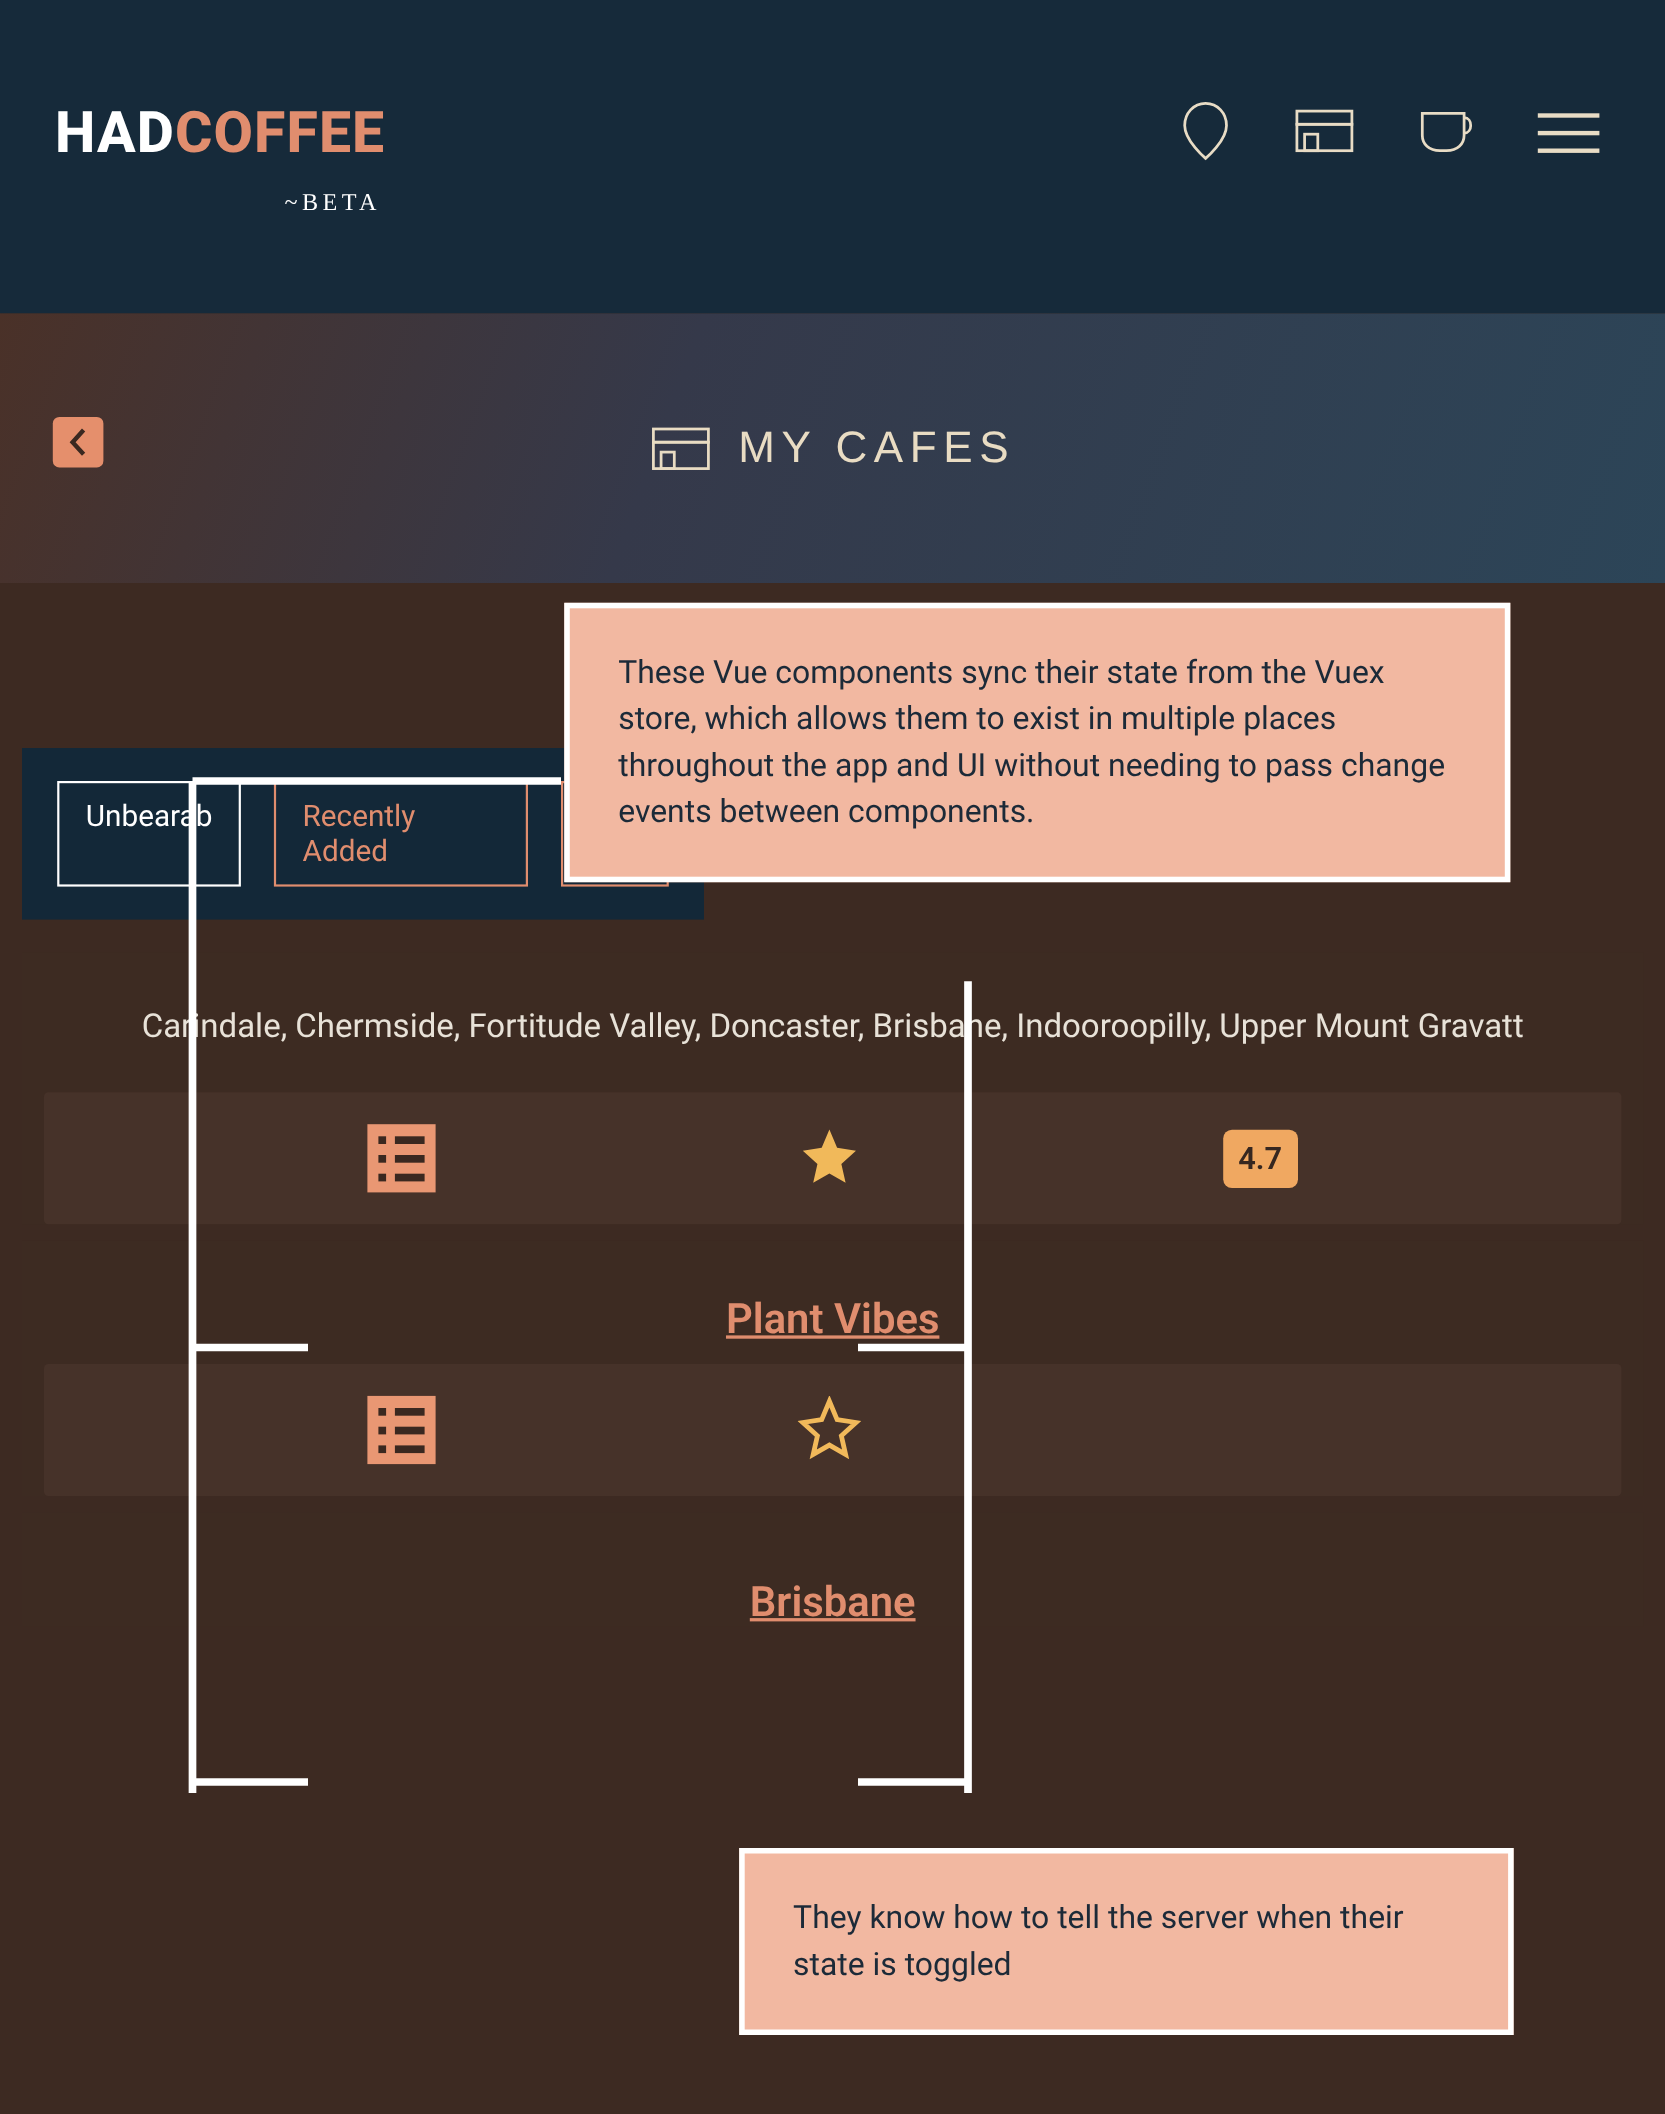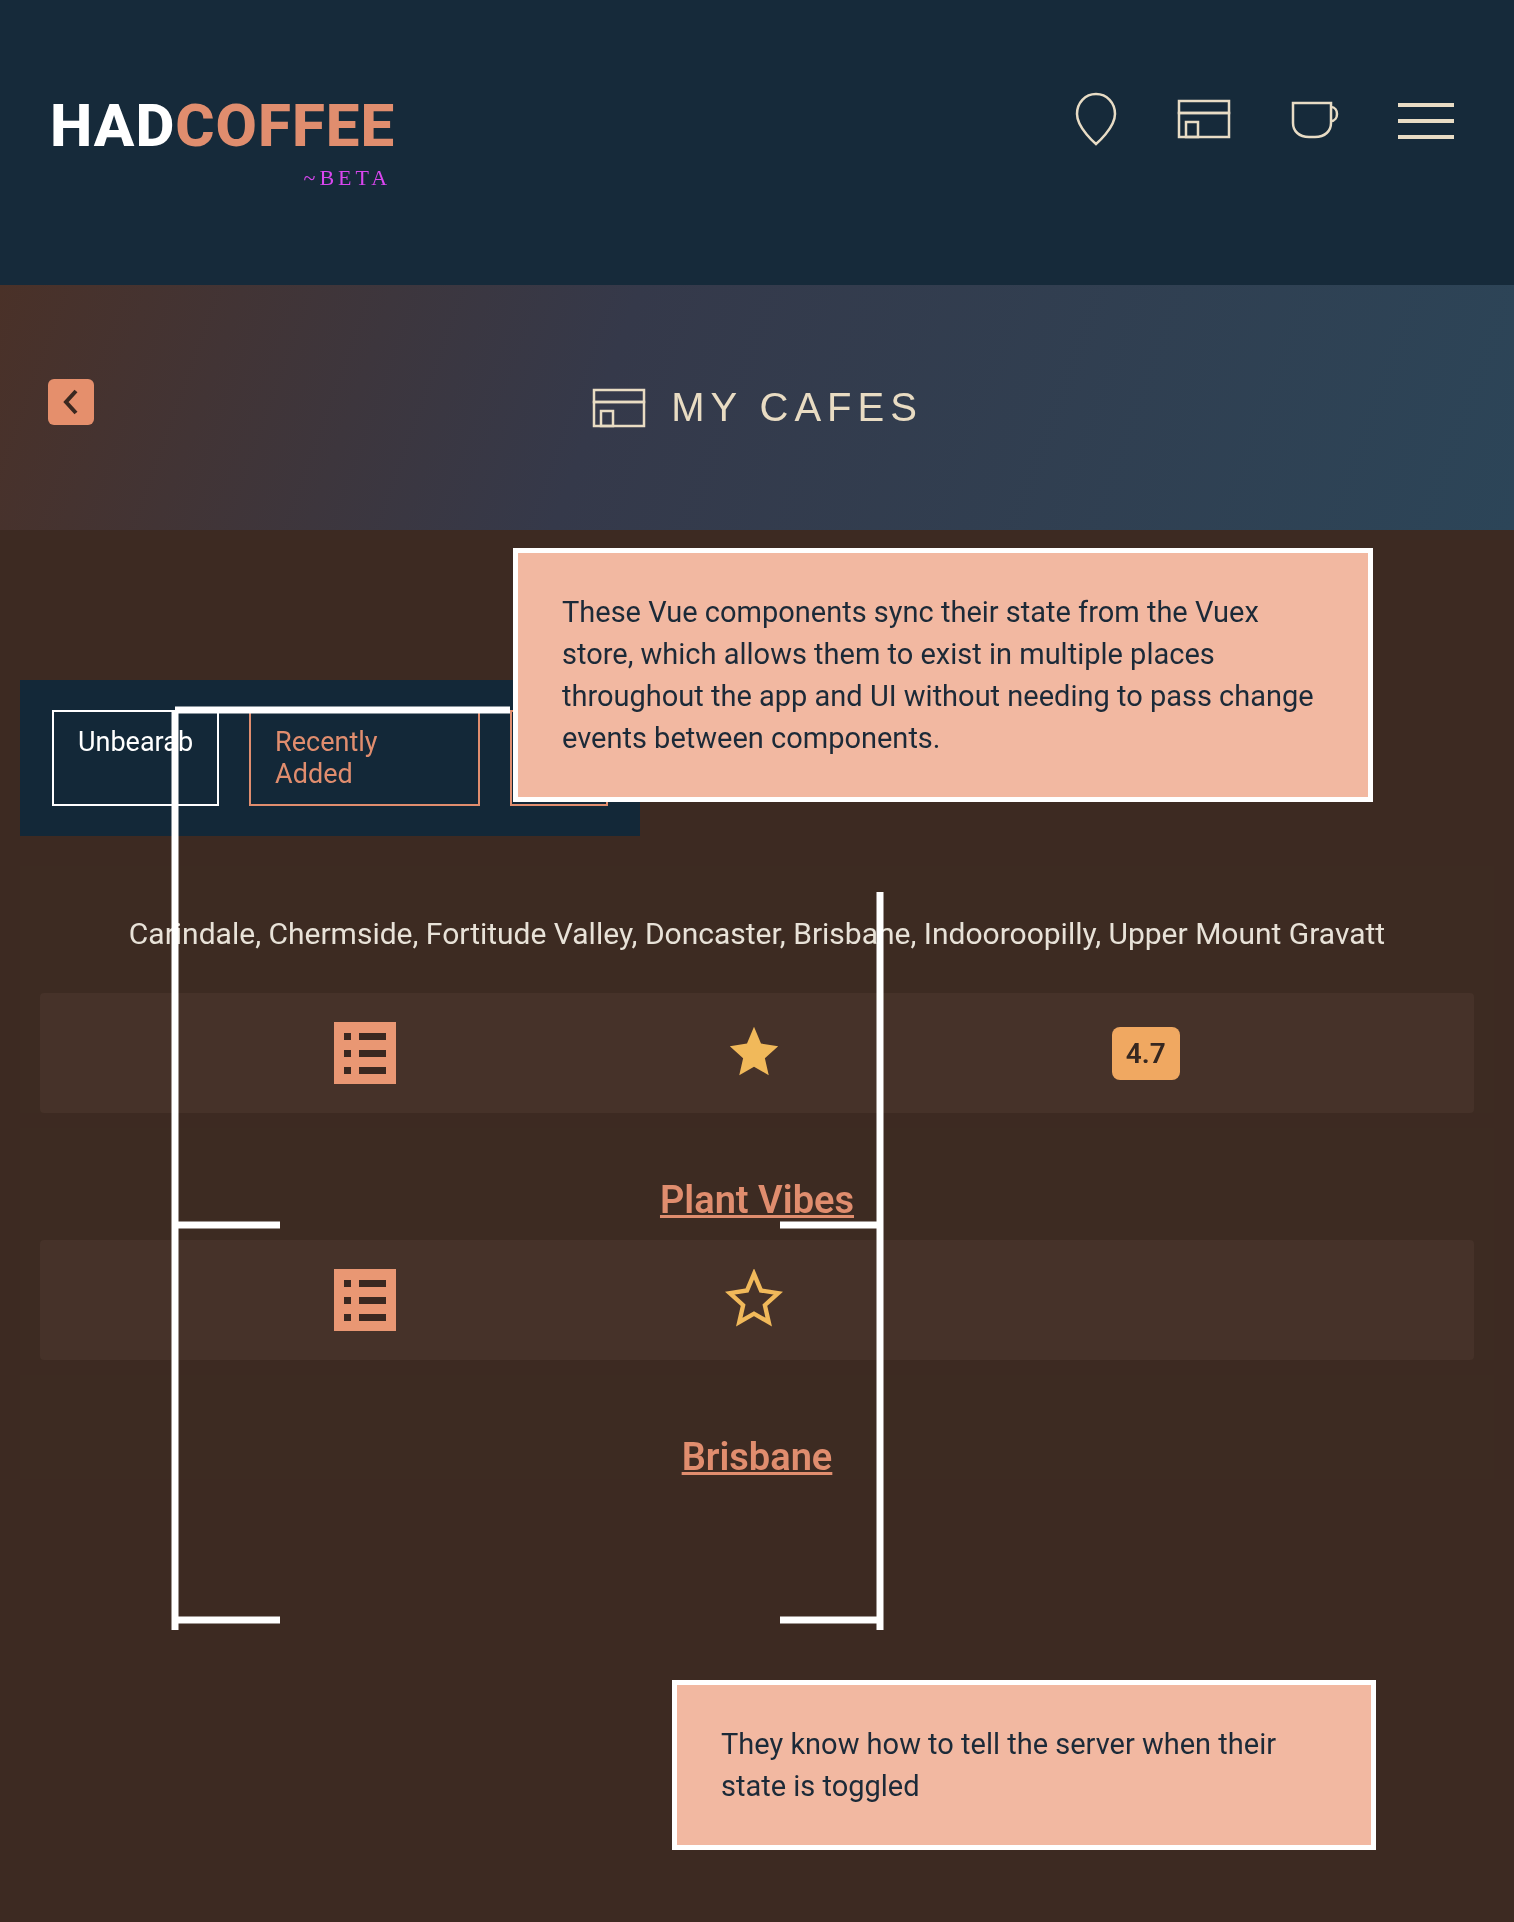--- a/index.html
+++ b/index.html
@@ -18,32 +18,32 @@
     align-items: flex-start;
     justify-content: space-between;
     padding: 90px 60px 0 50px;
   }
   .logo {
     display: flex;
     flex-direction: column;
     align-items: flex-end;
   }
   .logo-main {
-    font-size: 60px;
+    font-size: 52px;
     font-weight: 800;
     letter-spacing: 1px;
   }
   .logo-had { color: #ffffff; }
   .logo-coffee { color: #e08d6e; }
   .logo-beta {
-    color: #d946ef;
+    color: #ffffff;
     font-size: 22px;
     font-family: Georgia, serif;
     letter-spacing: 4px;
-    margin-top: 4px;
+    margin-top: 20px;
     margin-right: 4px;
   }
   .header-icons {
     display: flex;
     align-items: center;
     gap: 55px;
   }
   .header-icons svg { stroke: #e8dcc5; fill: none; stroke-width: 2.5; }
   .hamburger { display:flex; flex-direction:column; gap:12px; }
   .hamburger span { display:block; width:56px; height:4px; background:#e8dcc5; }

